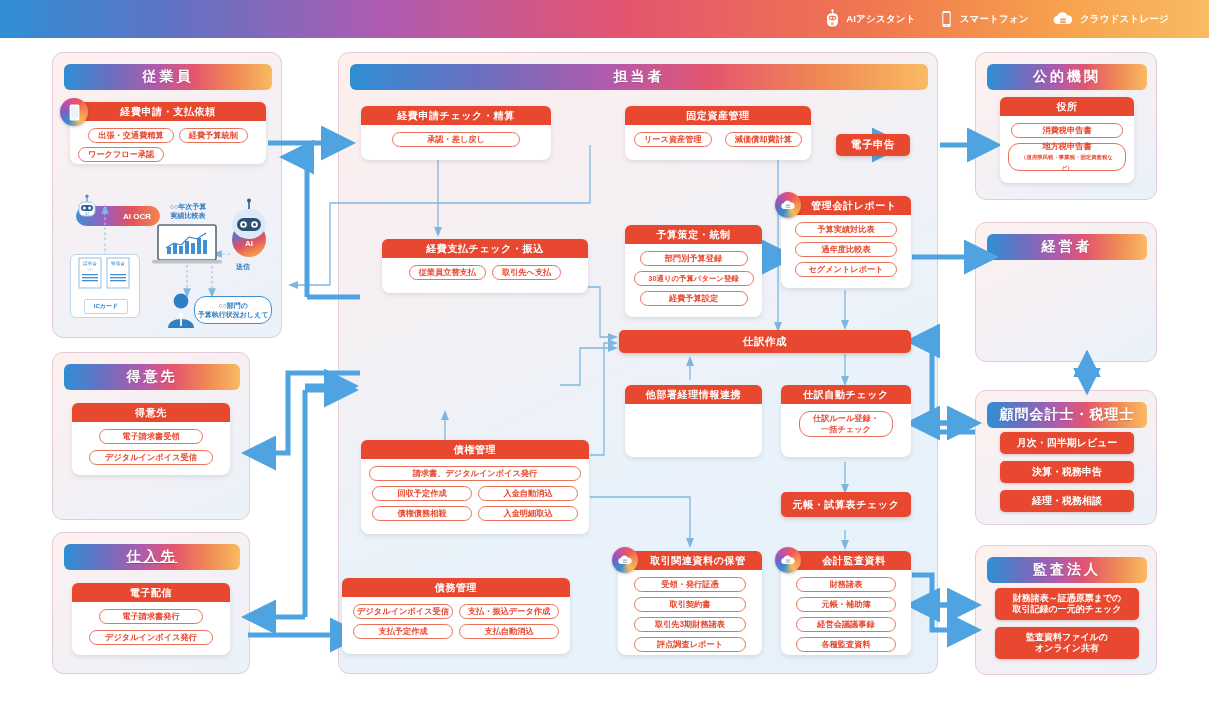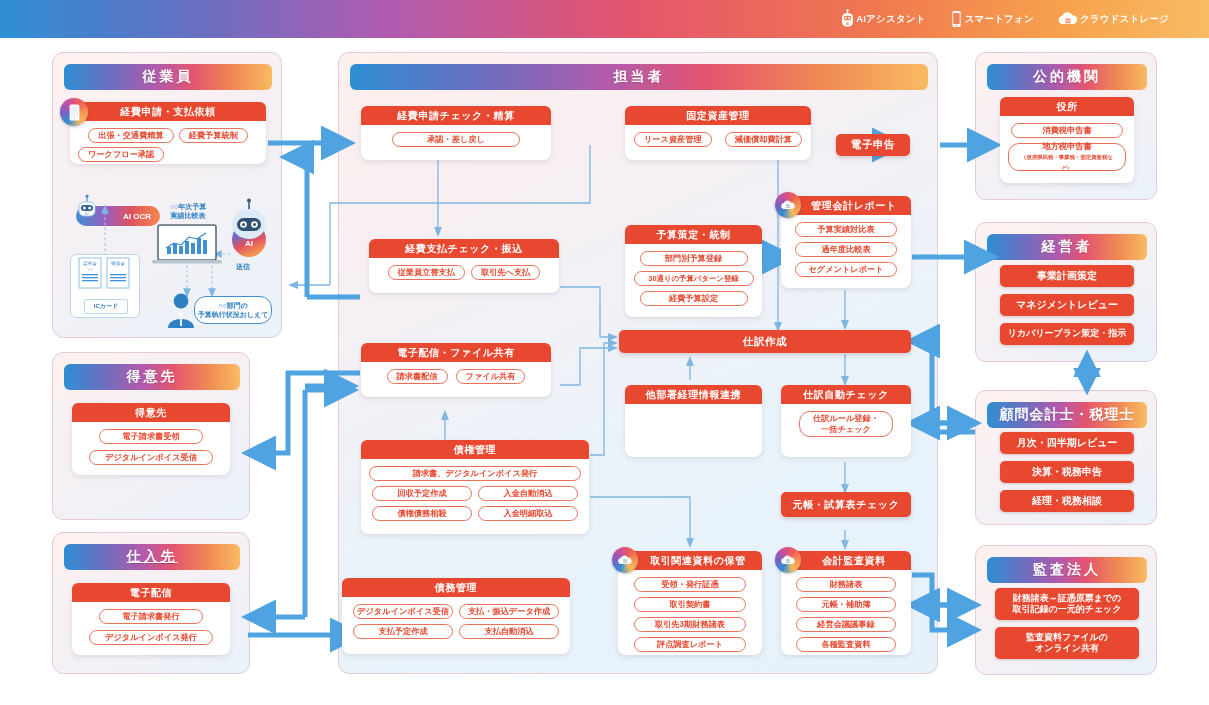--- a/index.html
+++ b/index.html
@@ -9,21 +9,21 @@
     background:#ffffff;
   }
   #stage{position:relative;width:1209px;height:705px;overflow:hidden;
     background:linear-gradient(180deg,#ffffff 0%,#ffffff 100%);}
 
   
   .topbar{position:absolute;left:0;top:0;width:1209px;height:38px;
     background:linear-gradient(90deg,#2f8fd4 0%,#5f73c4 14%,#b05bb0 32%,#e4556e 52%,#f0774f 72%,#f7a24d 88%,#f9bb63 100%);
     display:flex;align-items:center;justify-content:flex-end;padding-right:40px;box-sizing:border-box;}
   .topitem{display:flex;align-items:center;margin-left:22px;}
-  .topitem .tlabel{color:#ffffff;font-size:9.5px;font-weight:bold;letter-spacing:.2px;}
+  .topitem .tlabel{color:#ffffff;font-size:9.5px;font-weight:bold;margin-left:5px;letter-spacing:.2px;}
   .tico{width:17px;height:20px;display:block;}
 
   
   .panel{position:absolute;border-radius:11px;
     background:linear-gradient(150deg,#fdf1ee 0%,#f7f0f3 35%,#eaf2fa 100%);
     border:1px solid #e7c9d8;box-sizing:border-box;}
   .panel.center{background:linear-gradient(155deg,#fdf0ec 0%,#f8eff2 22%,#eaf3fa 60%,#e6f1fa 100%);}
   .panel-title{position:absolute;left:11px;top:11px;height:26px;border-radius:6px;
     background:linear-gradient(90deg,#2f8fd4 0%,#6a6fc0 22%,#b35aab 45%,#e4556e 62%,#f08a54 82%,#f9bb63 100%);
     display:flex;align-items:center;justify-content:center;
@@ -350,35 +350,28 @@
     <div class="panel-title" style="width:578px;">担当者</div>
   </div>
 
   <div class="card" style="left:361px;top:106px;width:190px;height:54px;z-index:3">
     <div class="card-head">経費申請チェック・精算</div>
     <div class="card-body">
         <span class="pill" style="width:128px">承認・差し戻し</span>
       </div>
   </div>
 
-  <div class="card" style="left:369px;top:239px;width:190px;height:54px;z-index:3">
+  <div class="card" style="left:382px;top:239px;width:206px;height:54px;z-index:3">
     <div class="card-head">経費支払チェック・振込</div>
     <div class="card-body" style="gap:6px;">
       <span class="pill">従業員立替支払</span>
       <span class="pill">取引先へ支払</span>
     </div>
   </div>
 
-  <div class="card" style="left:361px;top:343px;width:190px;height:54px;z-index:3">
-    <div class="card-head">電子配信・ファイル共有</div>
-    <div class="card-body" style="gap:8px;">
-      <span class="pill">請求書配信</span>
-      <span class="pill">ファイル共有</span>
-    </div>
-  </div>
 
   <div class="card" style="left:361px;top:440px;width:228px;height:94px;z-index:3">
     <div class="card-head">債権管理</div>
     <div class="card-body" style="gap:5px 6px;">
       <span class="pill wide">請求書、デジタルインボイス発行</span>
       <span class="pill" style="width:100px">回収予定作成</span>
       <span class="pill" style="width:100px">入金自動消込</span>
       <span class="pill" style="width:100px">債権債務相殺</span>
       <span class="pill" style="width:100px">入金明細取込</span>
     </div>
@@ -489,25 +482,20 @@
       <span class="pill two" style="width:118px;height:28px;">
         <span>地方税申告書</span>
         <span style="font-size:5.4px">（道府県民税・事業税・固定資産税など）</span>
       </span>
     </div>
   </div>
 
   <div class="panel" style="left:975px;top:222px;width:182px;height:140px;">
     <div class="panel-title" style="width:160px;">経営者</div>
   </div>
-  <div style="position:absolute;left:1000px;top:265px;width:134px;display:flex;flex-direction:column;gap:7px;z-index:3">
-    <div class="sbtn" style="height:22px">事業計画策定</div>
-    <div class="sbtn" style="height:22px">マネジメントレビュー</div>
-    <div class="sbtn" style="height:22px;font-size:9px">リカバリープラン策定・指示</div>
-  </div>
 
   <div class="panel" style="left:975px;top:390px;width:182px;height:135px;padding-left:23px;">
     <div class="panel-title" style="width:160px;letter-spacing:1px;">顧問会計士・税理士</div>
   </div>
   <div style="position:absolute;left:1000px;top:432px;width:134px;display:flex;flex-direction:column;gap:7px;z-index:3">
     <div class="sbtn" style="height:22px">月次・四半期レビュー</div>
     <div class="sbtn" style="height:22px">決算・税務申告</div>
     <div class="sbtn" style="height:22px">経理・税務相談</div>
   </div>
 

